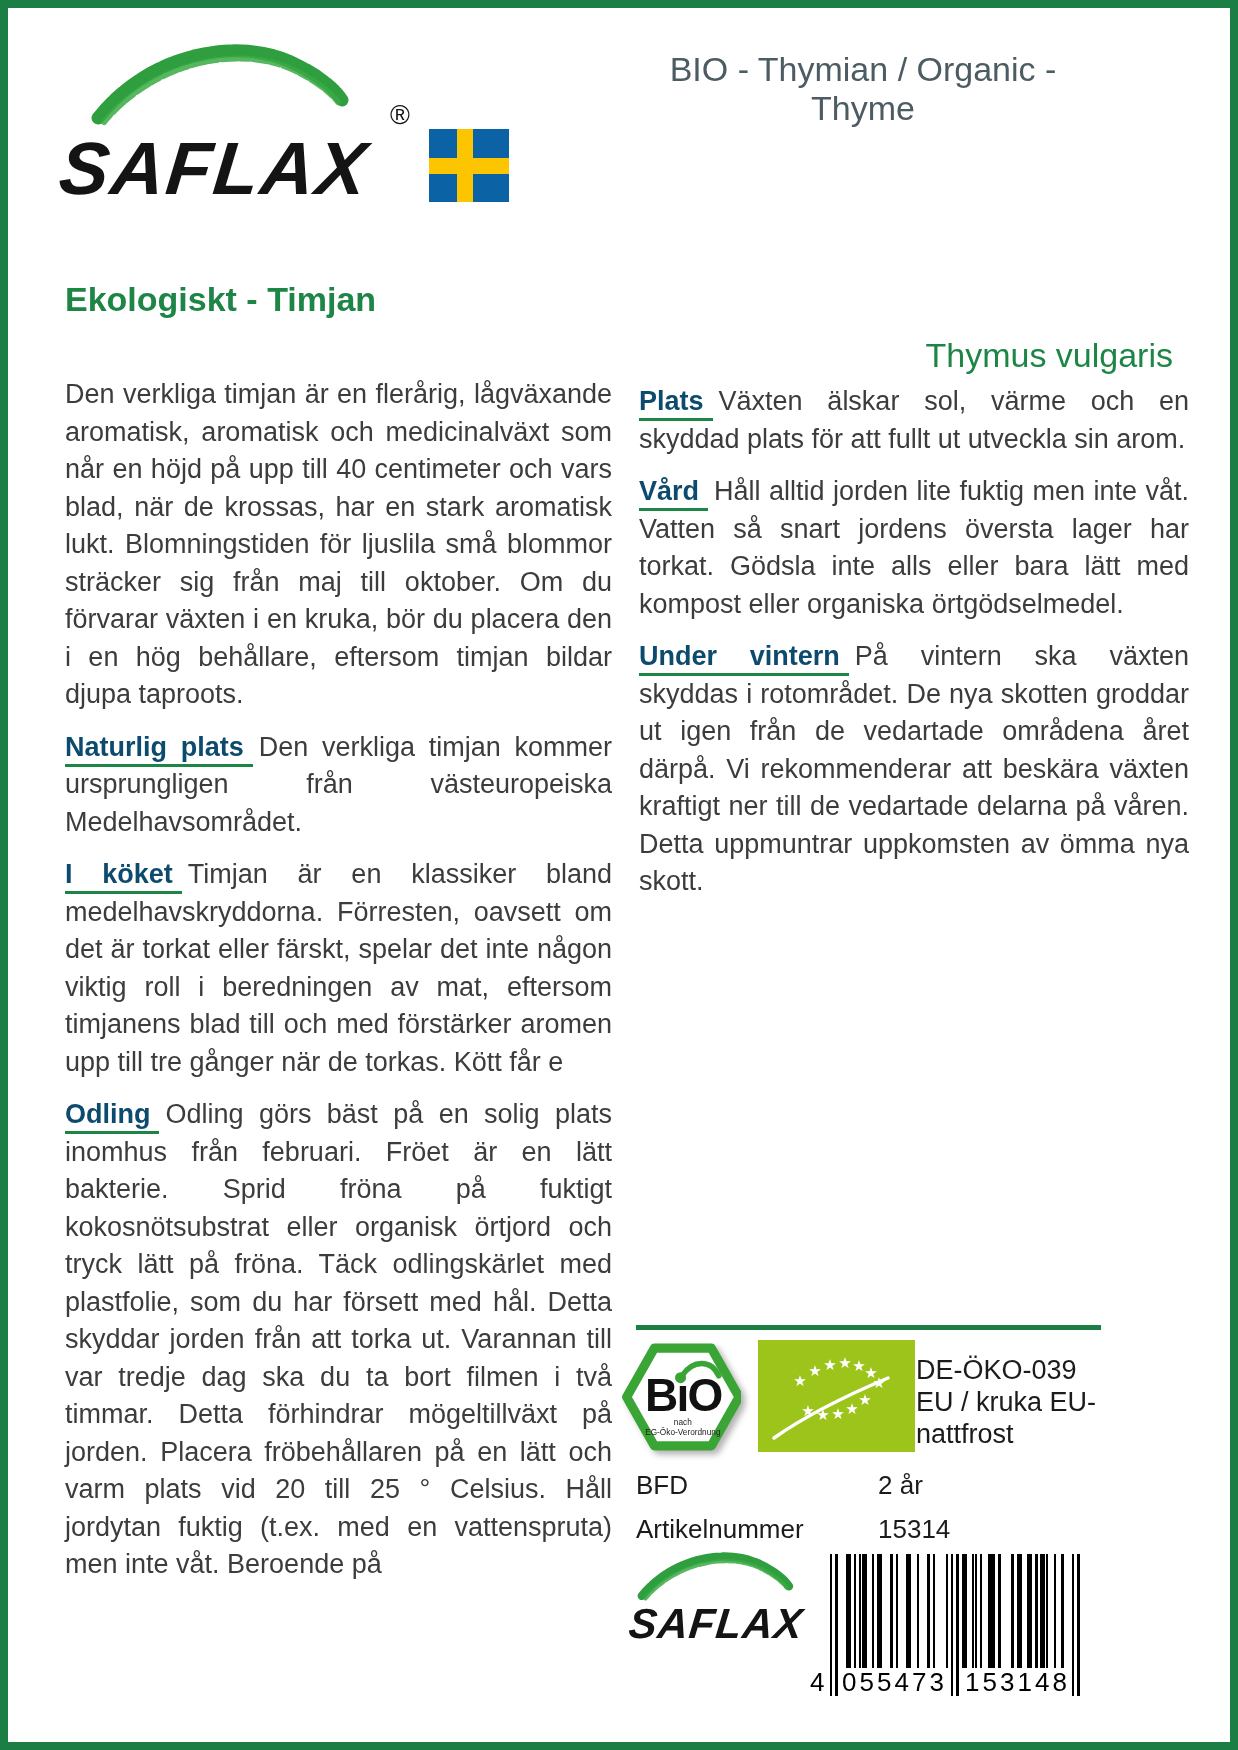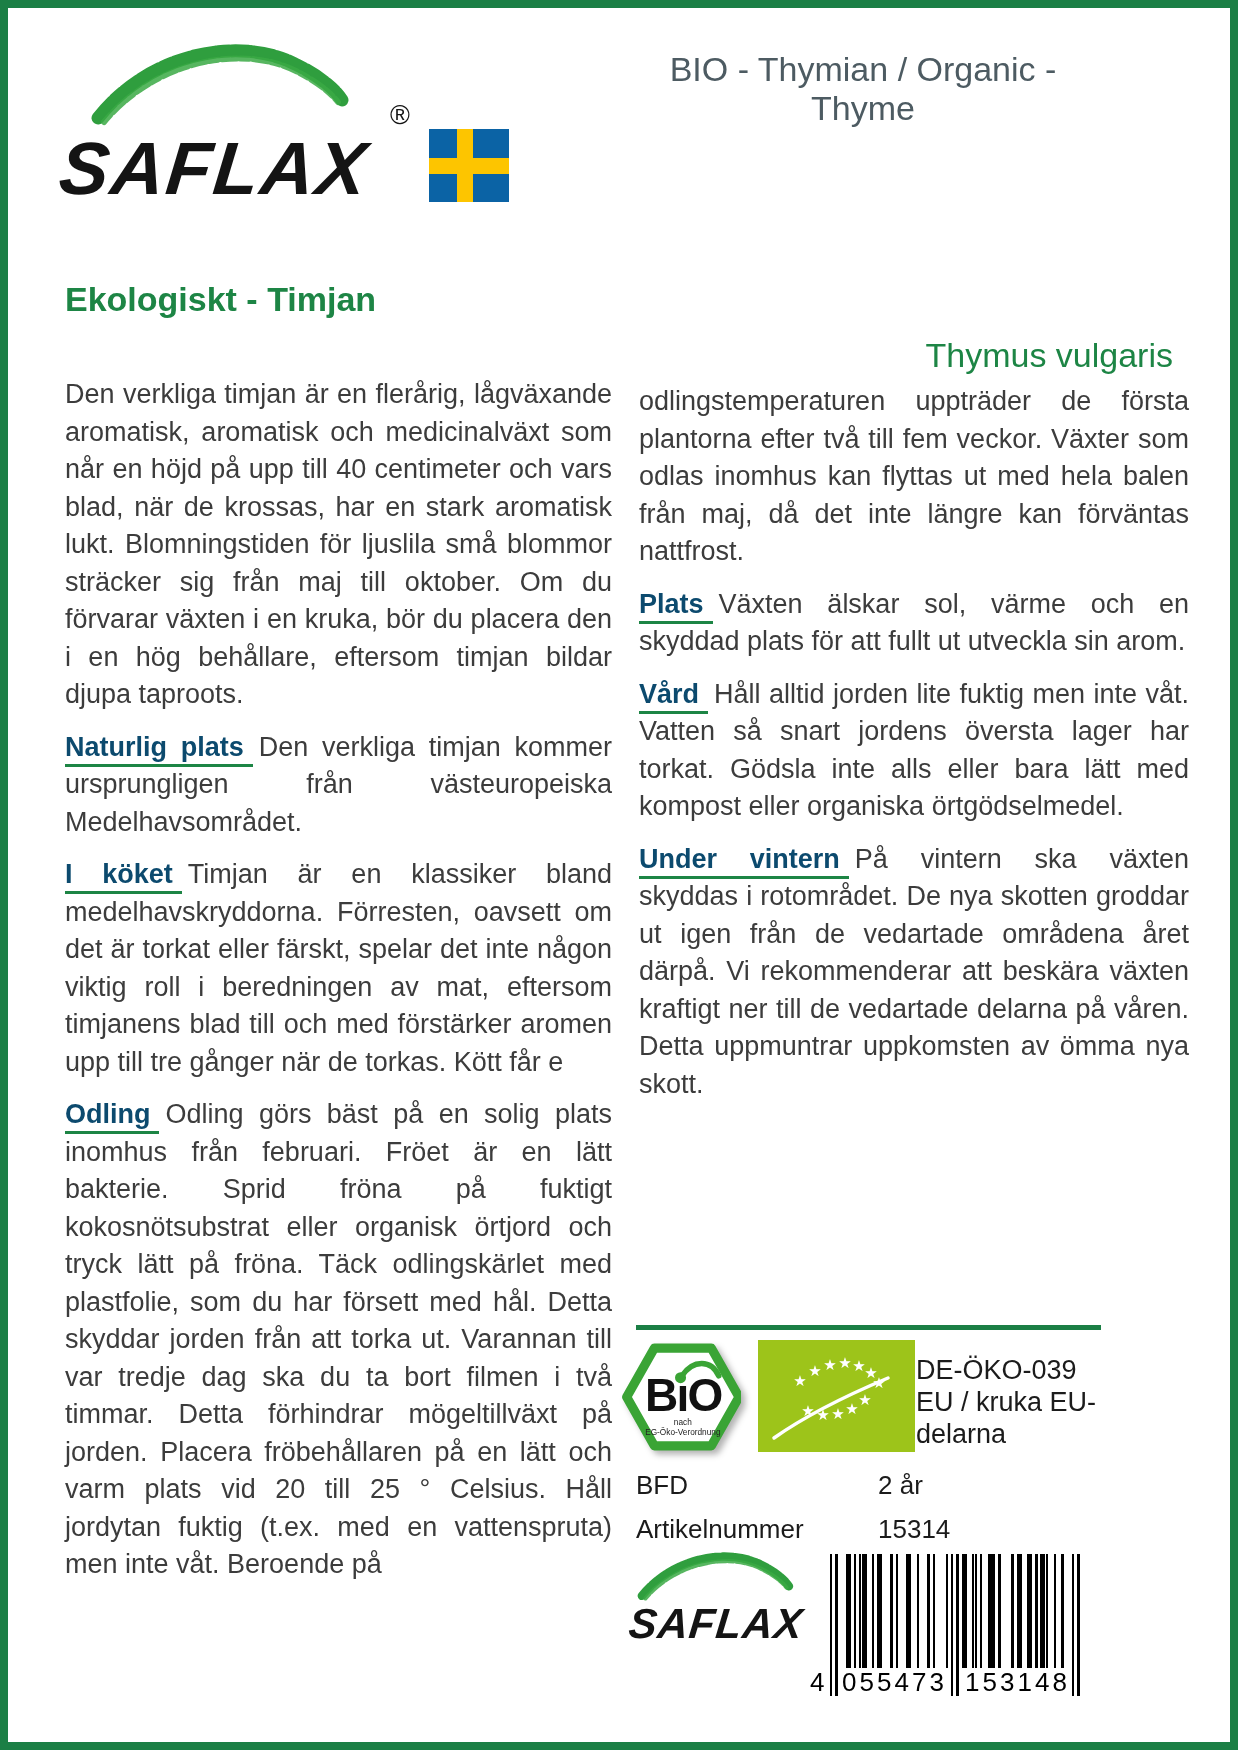--- a/index.html
+++ b/index.html
@@ -73,21 +73,20 @@
   <div class="col col-left">
     <h1 class="sv-title">Ekologiskt - Timjan</h1>
     <p>Den verkliga timjan är en flerårig, lågväxande aromatisk, aromatisk och medicinalväxt som når en höjd på upp till 40 centimeter och vars blad, när de krossas, har en stark aromatisk lukt. Blomningstiden för ljuslila små blommor sträcker sig från maj till oktober. Om du förvarar växten i en kruka, bör du placera den i en hög behållare, eftersom timjan bildar djupa taproots.</p>
     <p><span class="sec">Naturlig plats</span><span>Den verkliga timjan kommer ursprungligen från västeuropeiska Medelhavsområdet.</span></p>
     <p><span class="sec">I köket</span><span>Timjan är en klassiker bland medelhavskryddorna. Förresten, oavsett om det är torkat eller färskt, spelar det inte någon viktig roll i beredningen av mat, eftersom timjanens blad till och med förstärker aromen upp till tre gånger när de torkas. Kött får e</span></p>
     <p><span class="sec">Odling</span><span>Odling görs bäst på en solig plats inomhus från februari. Fröet är en lätt bakterie. Sprid fröna på fuktigt kokosnötsubstrat eller organisk örtjord och tryck lätt på fröna. Täck odlingskärlet med plastfolie, som du har försett med hål. Detta skyddar jorden från att torka ut. Varannan till var tredje dag ska du ta bort filmen i två timmar. Detta förhindrar mögeltillväxt på jorden. Placera fröbehållaren på en lätt och varm plats vid 20 till 25 ° Celsius. Håll jordytan fuktig (t.ex. med en vattenspruta) men inte våt. Beroende på</span></p>
   </div>
 
   <div class="col col-right">
     <h2 class="lat-title">Thymus vulgaris</h2>
-    <p>odlingstemperaturen uppträder de första plantorna efter två till fem veckor. Växter som odlas inomhus kan flyttas ut med hela balen från maj, då det inte längre kan förväntas nattfrost.</p>
     <p><span class="sec">Plats</span><span>Växten älskar sol, värme och en skyddad plats för att fullt ut utveckla sin arom.</span></p>
     <p><span class="sec">Vård</span><span>Håll alltid jorden lite fuktig men inte våt. Vatten så snart jordens översta lager har torkat. Gödsla inte alls eller bara lätt med kompost eller organiska örtgödselmedel.</span></p>
     <p><span class="sec">Under vintern</span><span>På vintern ska växten skyddas i rotområdet. De nya skotten groddar ut igen från de vedartade områdena året därpå. Vi rekommenderar att beskära växten kraftigt ner till de vedartade delarna på våren. Detta uppmuntrar uppkomsten av ömma nya skott.</span></p>
   </div>
 
   <div class="divider"></div>
 
   <svg class="bio-seal" width="120" height="116" viewBox="0 0 130 126">
     <polygon points="6,63 36,10 98,10 128,63 98,116 36,116" fill="#ffffff" stroke="#3aa435" stroke-width="10" stroke-linejoin="round"></polygon>
     <text x="26" y="78" font-family="Liberation Sans, DejaVu Sans, sans-serif" font-size="50" font-weight="bold" fill="#111111" letter-spacing="-2">BıO</text>
@@ -112,21 +111,21 @@
         <text x="65" y="80">★</text>
       <text x="80" y="79">★</text>
         <text x="94" y="74">★</text>
         <text x="107" y="65">★</text>
     </g>
   </svg>
 
   <div class="cert-text">
     <div>DE-ÖKO-039</div>
     <div>EU / kruka EU-</div>
-    <div>delarna</div>
+    <div>nattfrost</div>
   </div>
 
   <div class="spec-row spec-bfd">
     <span>BFD</span>
     <span class="val">2 år</span>
   </div>
   <div class="spec-row spec-art">
     <span>Artikelnummer</span>
     <span class="val">15314</span>
   </div>

